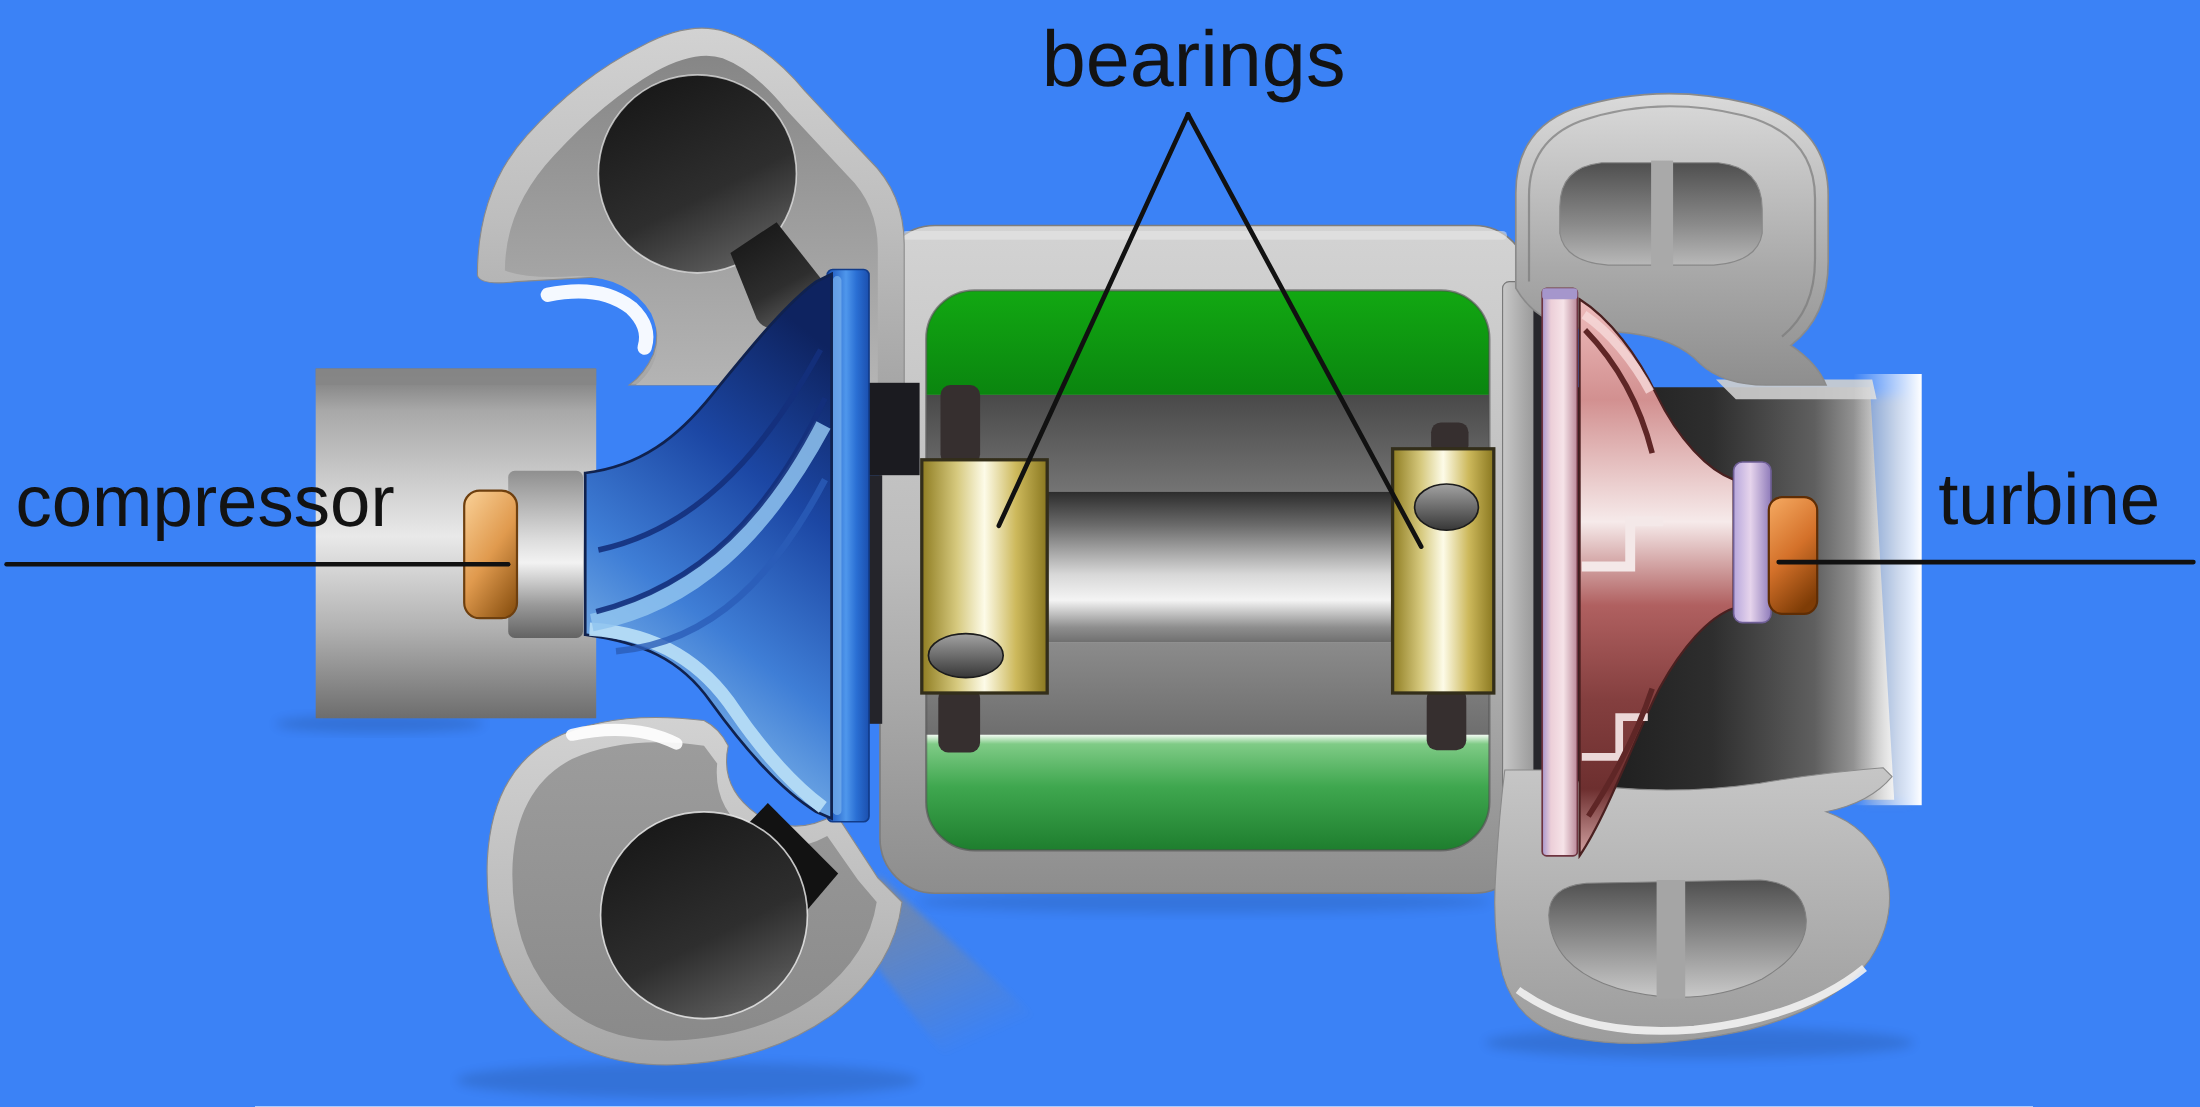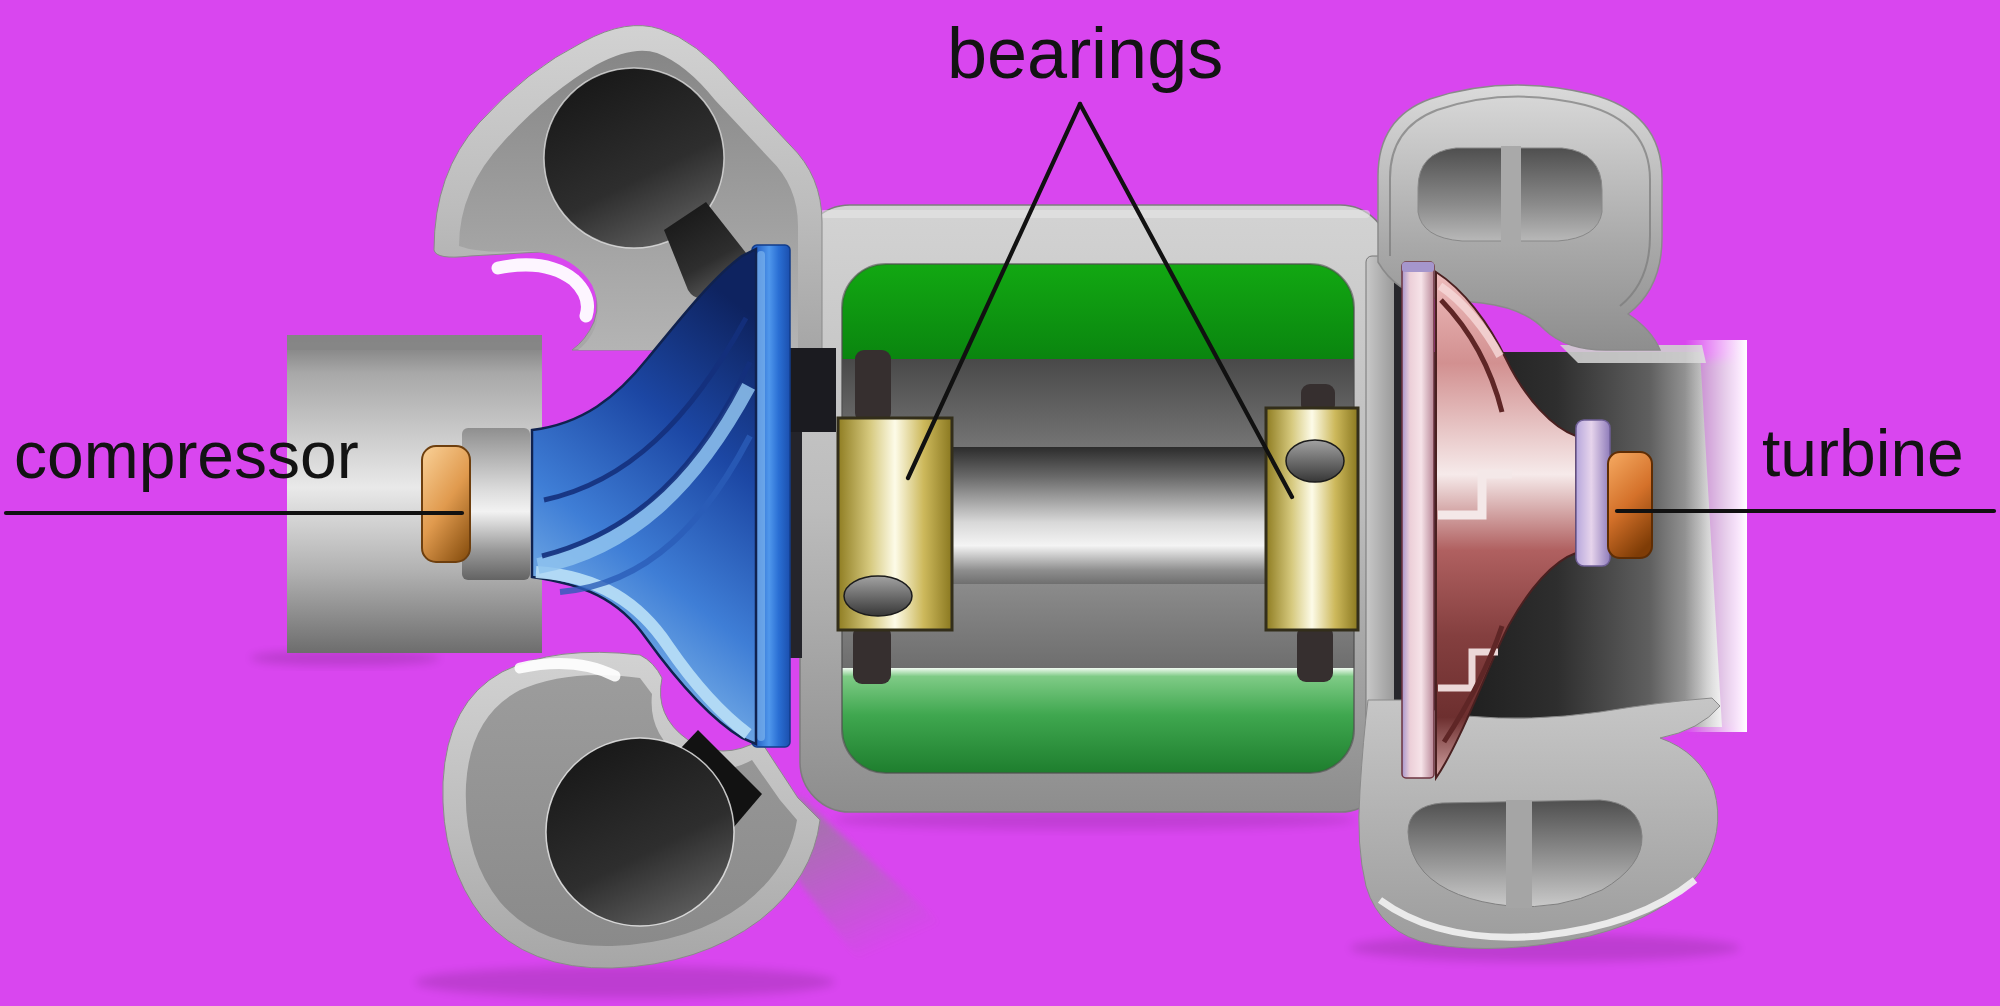--- a/index.html
+++ b/index.html
@@ -1,16 +1,16 @@
 <!DOCTYPE html>
 <html><head>
 <meta charset="utf-8">
 <style>
   html,body{margin:0;padding:0;background:#ffffff;}
-  .stage{position:relative;width:2000px;height:1006px;background:#d946ef;overflow:hidden;}
+  .stage{position:relative;width:2000px;height:1006px;background:#3b82f6;overflow:hidden;}
   svg{display:block;}
   text{font-family:"Liberation Sans","DejaVu Sans",sans-serif;fill:#131313;}
 </style>
 </head>
 <body>
 
 <div class="stage">
 <svg width="2000" height="1006" viewBox="0 0 2000 1006" xmlns="http://www.w3.org/2000/svg">
   <defs>
     <linearGradient id="gPipe" x1="0" y1="0" x2="0" y2="1">

